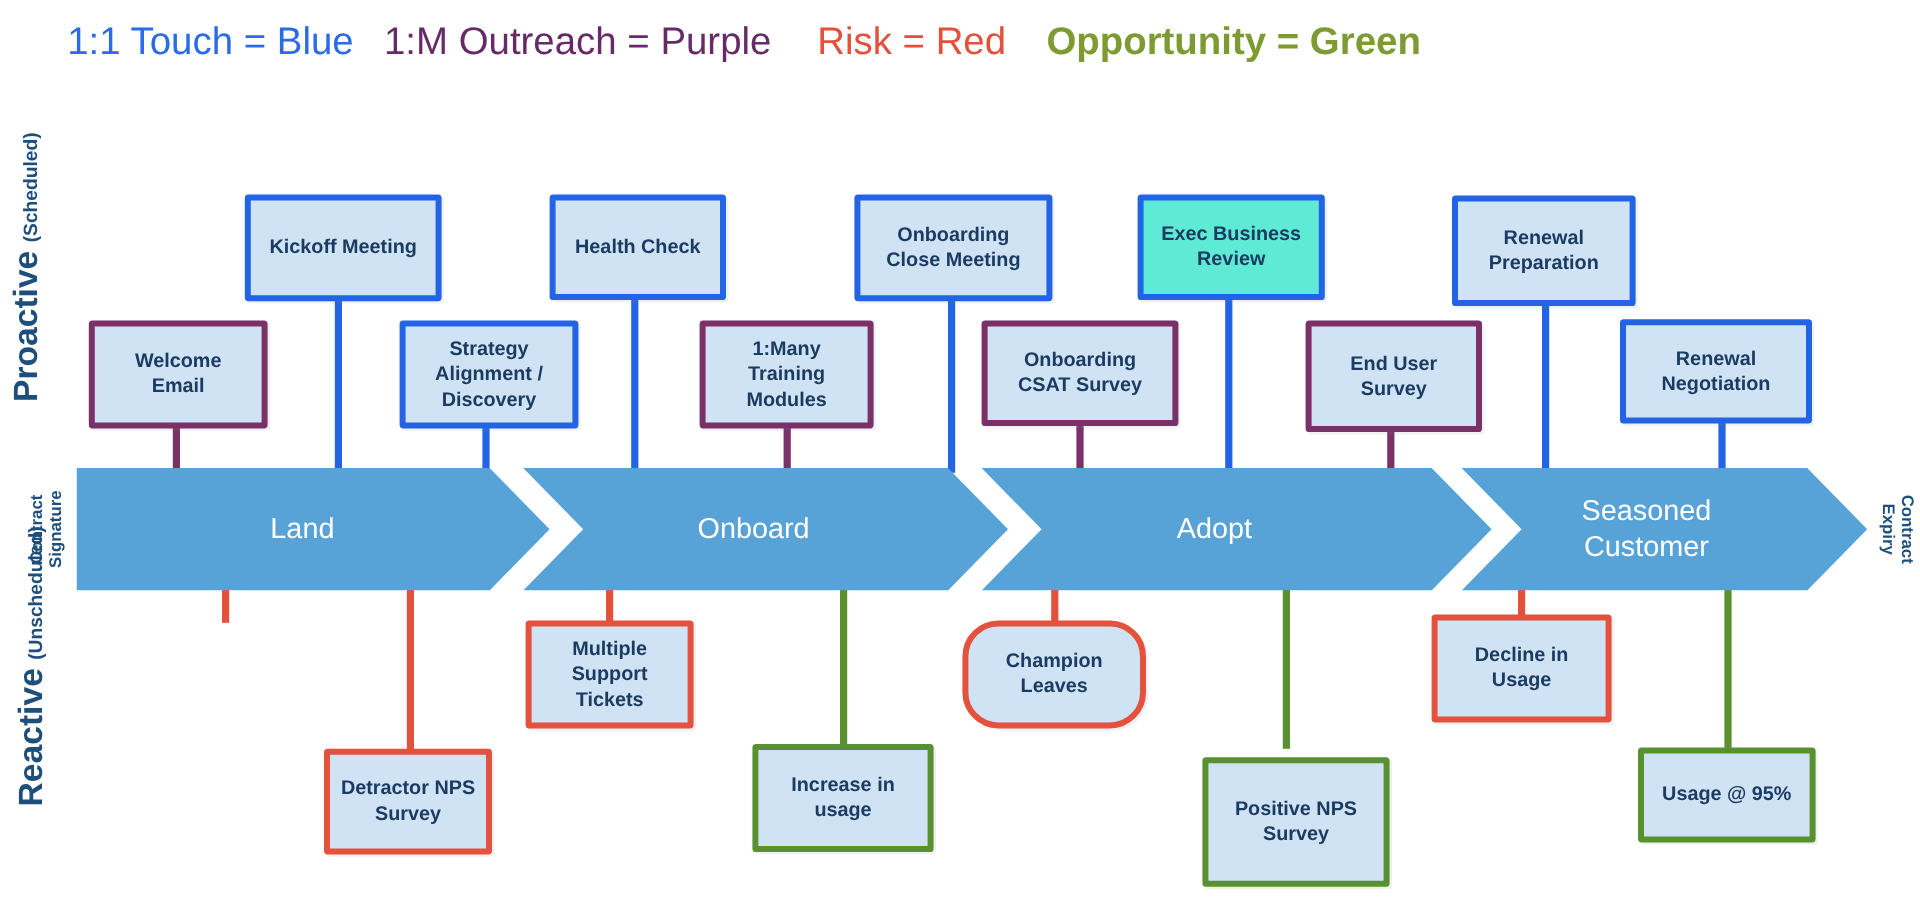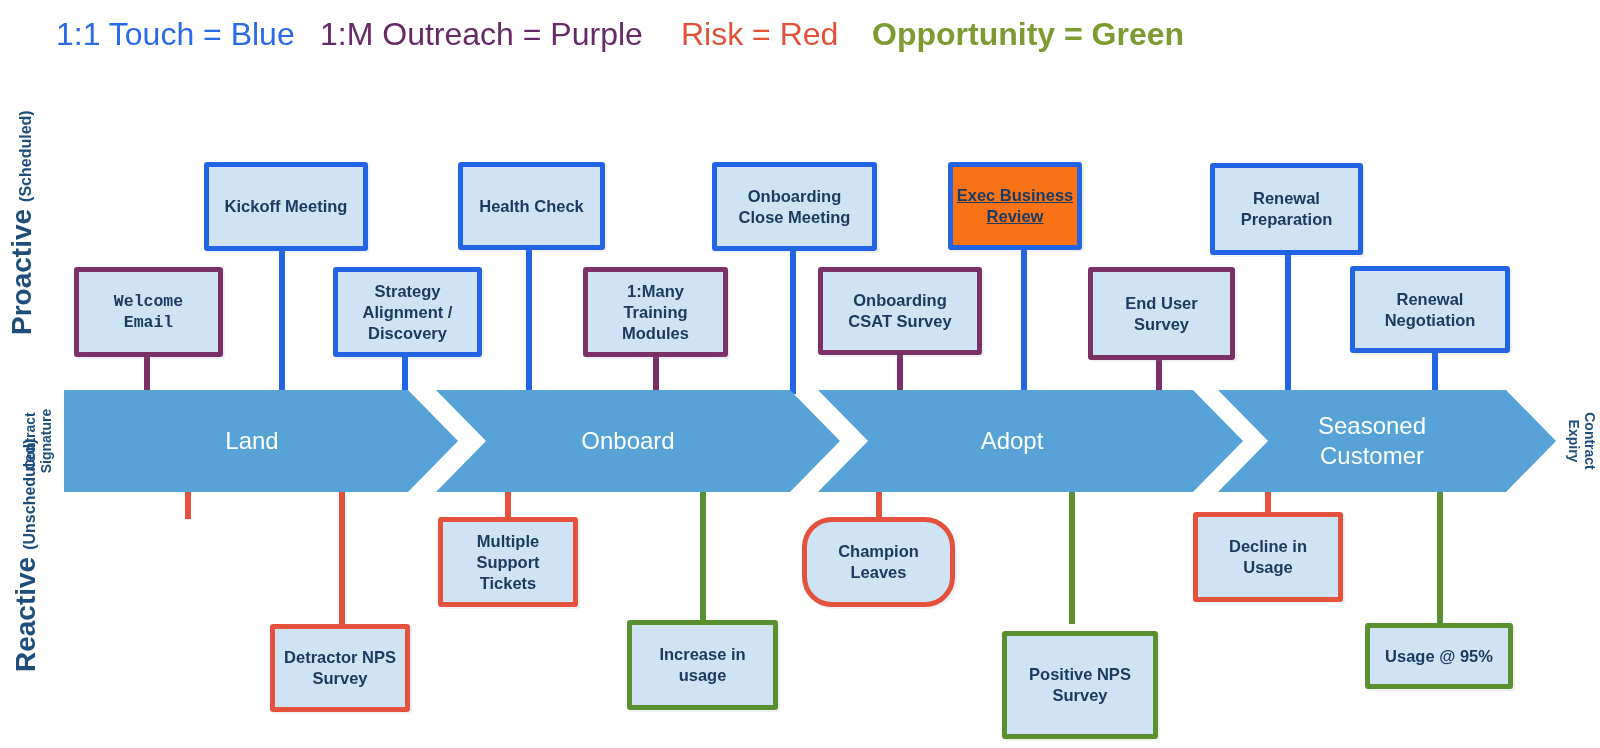--- a/index.html
+++ b/index.html
@@ -103,27 +103,27 @@
     </div>
     <div class="node" style="left: 204px; top: 162px; width: 164px; height: 89px; border-color: rgb(35, 100, 228); background: rgb(207, 227, 245); color: rgb(27, 59, 97);">
       <span>Kickoff Meeting</span>
     </div>
     <div class="node" style="left: 458px; top: 162px; width: 147px; height: 88px; border-color: rgb(35, 100, 228); background: rgb(207, 227, 245); color: rgb(27, 59, 97);">
       <span>Health Check</span>
     </div>
     <div class="node" style="left: 712px; top: 162px; width: 165px; height: 89px; border-color: rgb(35, 100, 228); background: rgb(207, 227, 245); color: rgb(27, 59, 97);">
       <span>Onboarding<br>Close Meeting</span>
     </div>
-    <div class="node" style="left: 948px; top: 162px; width: 134px; height: 88px; border-color: rgb(35, 100, 228); background: #f97316; color: rgb(27, 59, 97); text-decoration: underline;">
+    <div class="node" style="left: 948px; top: 162px; width: 156px; height: 88px; border-color: rgb(35, 100, 228); background: #5eead4; color: rgb(27, 59, 97);">
       <span>Exec Business<br>Review</span>
     </div>
     <div class="node" style="left: 1210px; top: 163px; width: 153px; height: 92px; border-color: rgb(35, 100, 228); background: rgb(207, 227, 245); color: rgb(27, 59, 97);">
       <span>Renewal<br>Preparation</span>
     </div>
-    <div class="node" style="left: 74px; top: 267px; width: 149px; height: 90px; border-color: rgb(123, 49, 104); background: rgb(207, 227, 245); color: rgb(27, 59, 97); font-family: Liberation Mono, monospace;">
+    <div class="node" style="left: 74px; top: 267px; width: 149px; height: 90px; border-color: rgb(123, 49, 104); background: rgb(207, 227, 245); color: rgb(27, 59, 97);">
       <span>Welcome<br>Email</span>
     </div>
     <div class="node" style="left: 333px; top: 267px; width: 149px; height: 90px; border-color: rgb(35, 100, 228); background: rgb(207, 227, 245); color: rgb(27, 59, 97);">
       <span>Strategy<br>Alignment /<br>Discovery</span>
     </div>
     <div class="node" style="left: 583px; top: 267px; width: 145px; height: 90px; border-color: rgb(123, 49, 104); background: rgb(207, 227, 245); color: rgb(27, 59, 97);">
       <span>1:Many<br>Training<br>Modules</span>
     </div>
     <div class="node" style="left: 818px; top: 267px; width: 164px; height: 88px; border-color: rgb(123, 49, 104); background: rgb(207, 227, 245); color: rgb(27, 59, 97);">
       <span>Onboarding<br>CSAT Survey</span>
@@ -145,16 +145,16 @@
     </div>
     <div class="node" style="left: 270px; top: 624px; width: 140px; height: 88px; border-color: rgb(228, 81, 60); background: rgb(207, 227, 245); color: rgb(27, 59, 97);">
       <span>Detractor NPS<br>Survey</span>
     </div>
     <div class="node" style="left: 627px; top: 620px; width: 151px; height: 90px; border-color: rgb(90, 145, 48); background: rgb(207, 227, 245); color: rgb(27, 59, 97);">
       <span>Increase in<br>usage</span>
     </div>
     <div class="node" style="left: 1002px; top: 615px; width: 156px; height: 108px; border-color: rgb(90, 145, 48); background: rgb(207, 227, 245); color: rgb(27, 59, 97); margin-top: 16px;">
       <span>Positive NPS<br>Survey</span>
     </div>
-    <div class="node" style="left: 1365px; top: 623px; width: 148px; height: 66px; border-color: rgb(90, 145, 48); background: rgb(207, 227, 245); color: rgb(27, 59, 97);">
+    <div class="node" style="left: 1365px; top: 623px; width: 148px; height: 79px; border-color: rgb(90, 145, 48); background: rgb(207, 227, 245); color: rgb(27, 59, 97);">
       <span>Usage @ 95%</span>
     </div>
   </div>
 
 </body></html>

